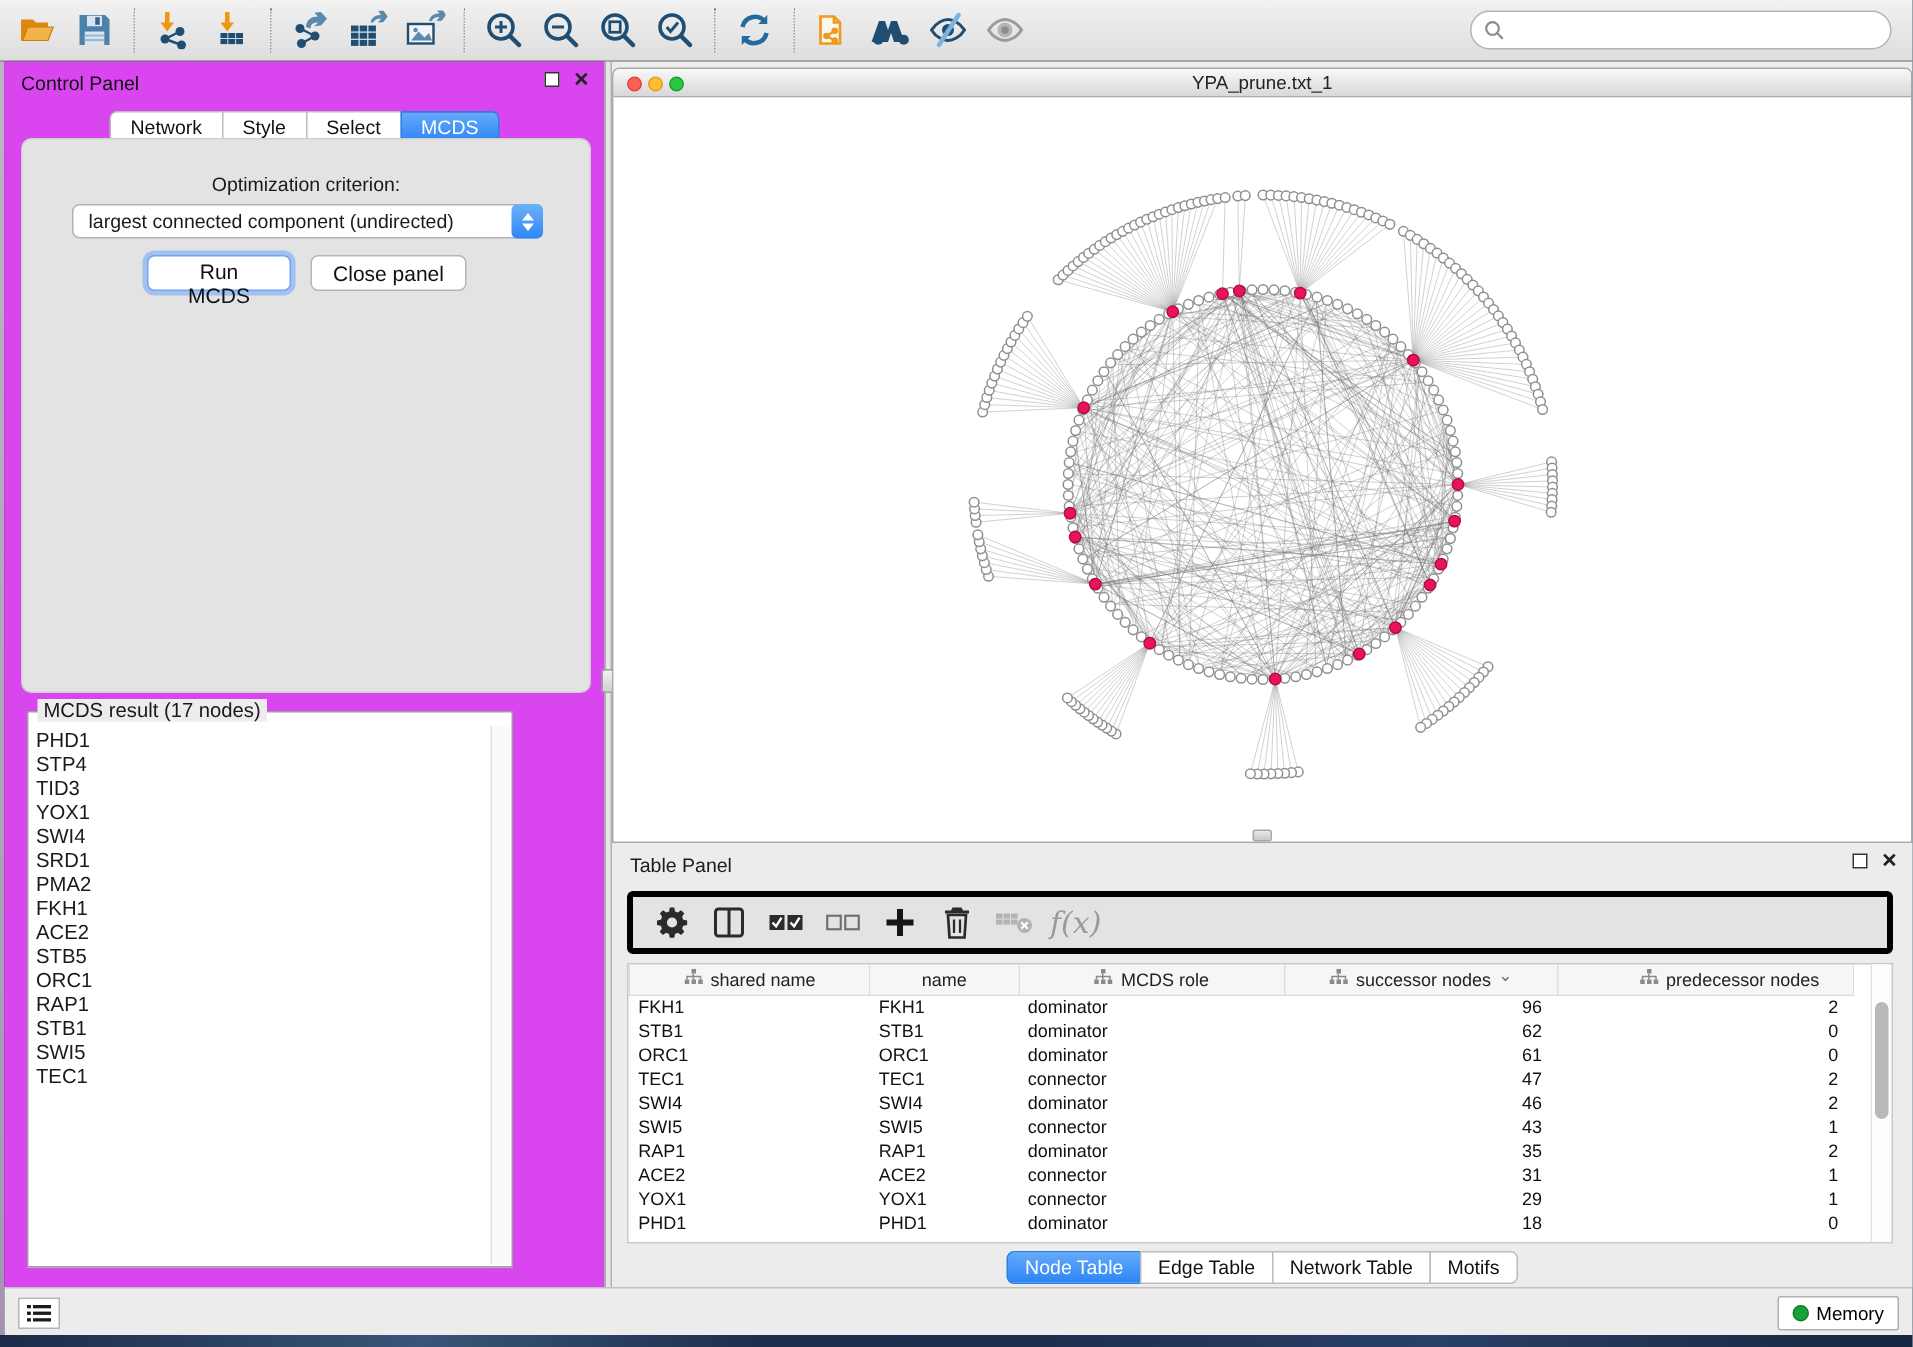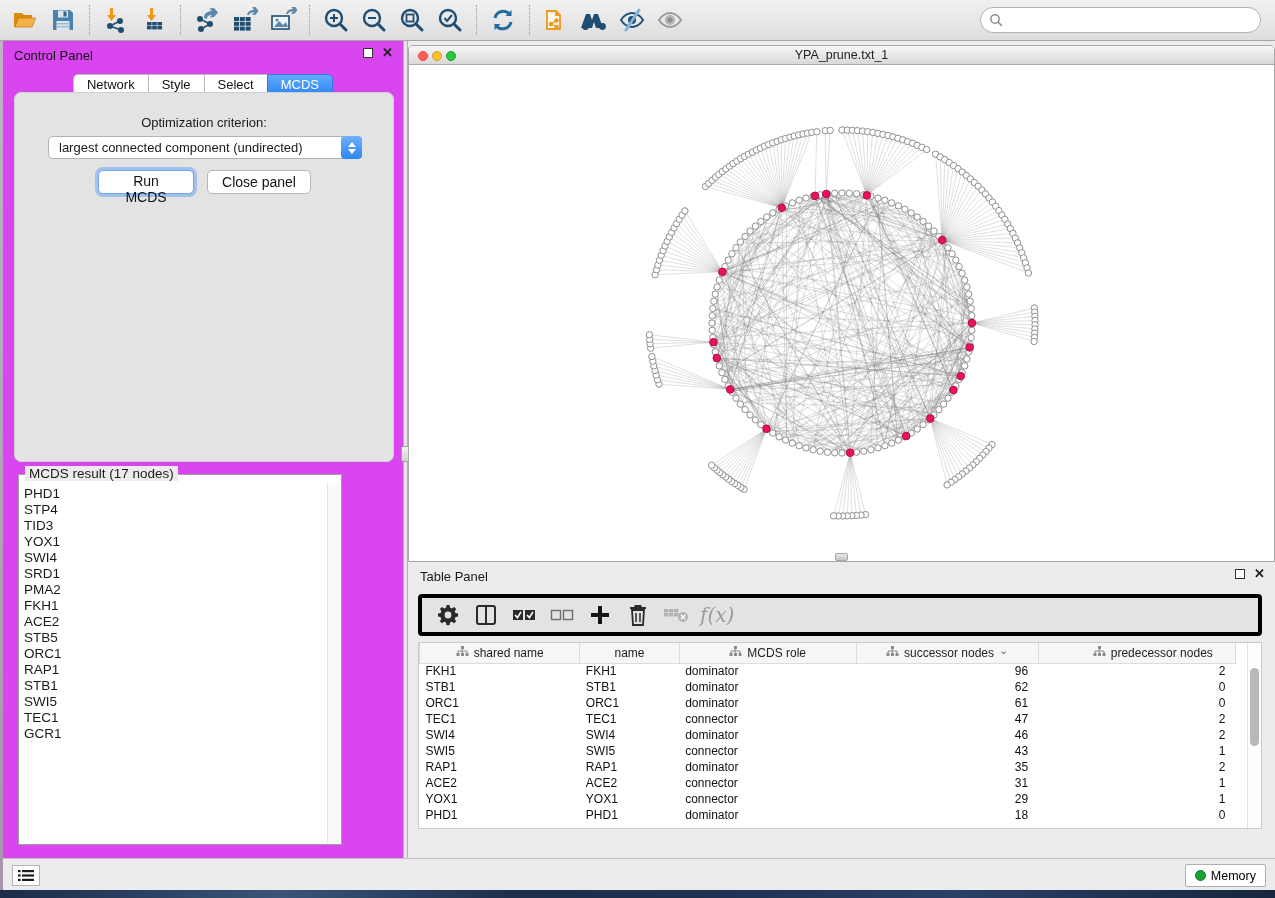--- a/index.html
+++ b/index.html
@@ -322,21 +322,20 @@
         <div>SRD1</div>
         <div>PMA2</div>
         <div>FKH1</div>
         <div>ACE2</div>
         <div>STB5</div>
         <div>ORC1</div>
         <div>RAP1</div>
         <div>STB1</div>
         <div>SWI5</div>
         <div>TEC1</div>
-        <div>GCR1</div>
       </div>
     <div id="mcds-scroll"></div>
   </div>
 </div>
 
 <div id="splitter-v">
   <div id="splitter-v-handle"></div>
 </div>
 
 <div id="right-area">
@@ -832,20 +831,26 @@
               <td>dominator</td>
               <td class="num">18</td>
               <td class="num">0</td>
             </tr>
           </tbody>
       </table>
       <div id="vscroll">
         <div id="vscroll-thumb"></div>
       </div>
     </div>
+    <div id="tp-tabs">
+        <button class="seg active">Node Table</button>
+        <button class="seg">Edge Table</button>
+        <button class="seg">Network Table</button>
+        <button class="seg">Motifs</button>
+      </div>
   </div>
 </div>
 
 <div id="status-bar">
   <button id="taskmon-btn">
     <svg class="ic" width="16" height="13" viewBox="0 0 16 13">
         <g fill="#1c1c1c">
           <rect x="0" y="1" width="2.6" height="2.2"></rect>
           <rect x="4" y="1" width="12" height="2.2"></rect>
           <rect x="0" y="5.4" width="2.6" height="2.2"></rect>

